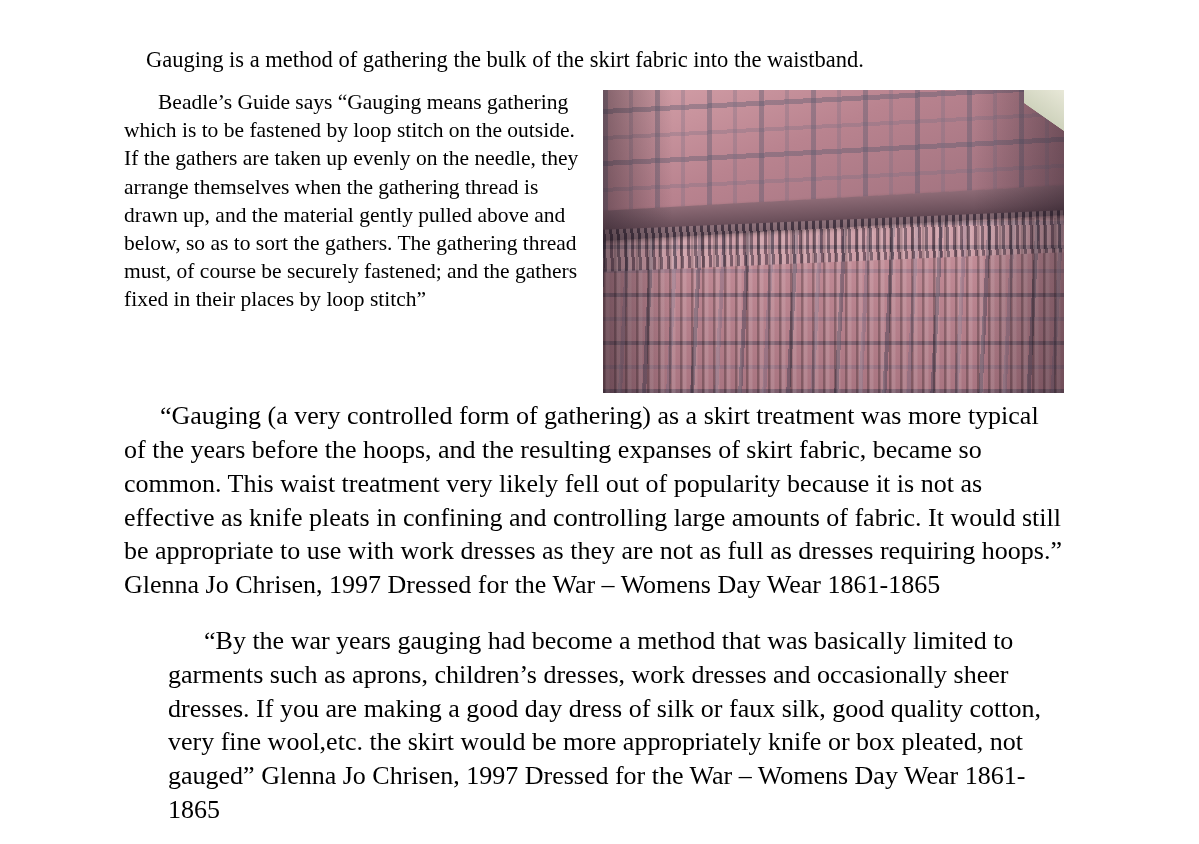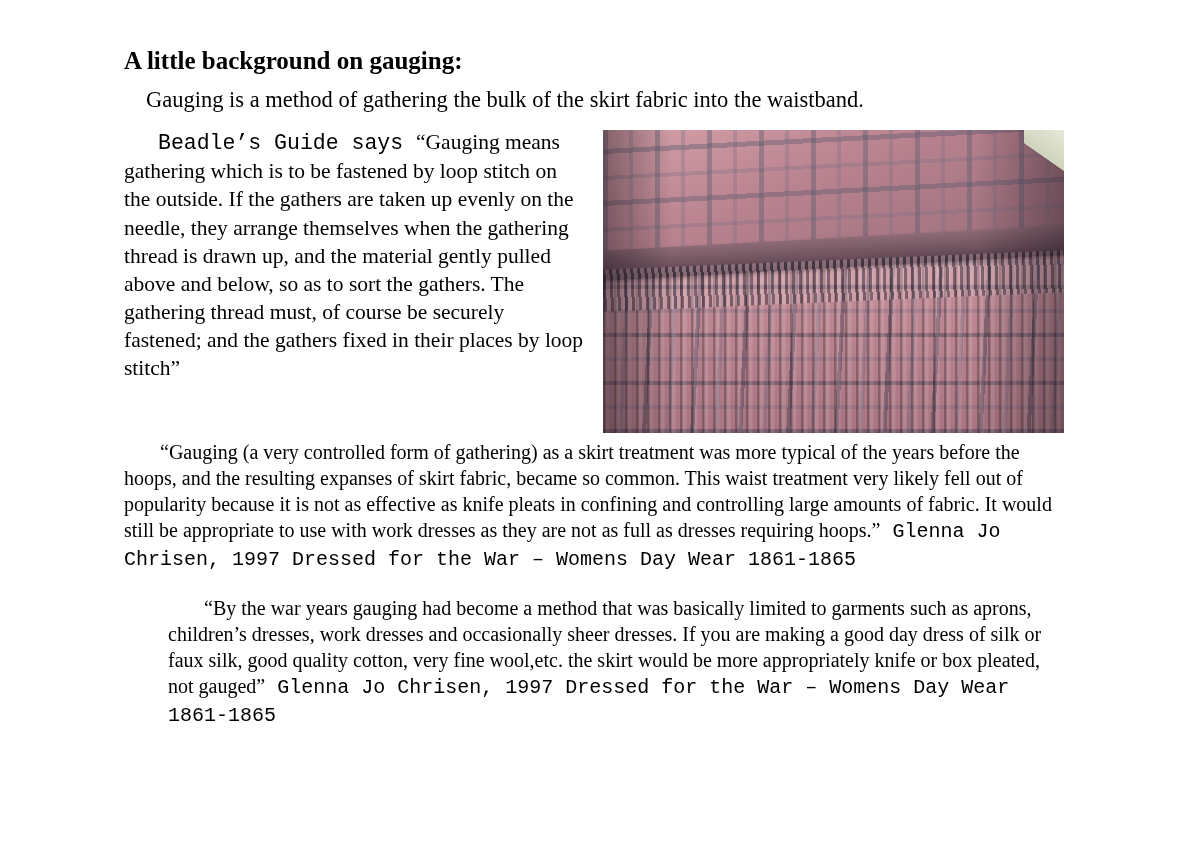--- a/index.html
+++ b/index.html
@@ -131,30 +131,30 @@
     right: 0; top: 0; bottom: 0; width: 90px;
     background: linear-gradient(270deg, rgba(30,20,30,0.40), rgba(0,0,0,0));
   }
   .bg-corner {
     position: absolute;
     right: 0; top: 0;
     width: 40px; height: 46px;
     background: linear-gradient(215deg, #e8e8d8 0%, #cfd3bd 55%, rgba(200,200,180,0) 56%);
   }
   .para {
-    font-size: 20px;
+    font-size: 26px;
     line-height: 1.3;
     margin: 0 0 6px 0;
     clear: none;
   }
   .para-indent {
     text-indent: 36px;
   }
   .italic { }
-  .roman { font-style: normal; font-family: Liberation Mono, monospace; }
+  .roman { font-style: normal; }
   .beadle-para {
     font-size: 21.5px;
     line-height: 1.31;
     margin: 0;
     text-indent: 34px;
   }
   .block-gauging {
     margin-top: 14px;
     clear: both;
   }
@@ -162,21 +162,20 @@
     margin-top: 22px;
     margin-left: 44px;
   }
 </style>
 </head>
 <body>
 
 <div class="page">
   <div class="content">
 
-    <h1 class="heading">A little background on gauging:</h1>
 
     <p class="intro">Gauging is a method of gathering the bulk of the skirt fabric into the waistband.</p>
 
     <div class="float-image">
       <div class="fabric"></div>
       <div class="bodice"></div>
       <div class="skirt"></div>
       <div class="gathers"></div>
       <div class="waistband"></div>
       <div class="gauge-band"></div>

